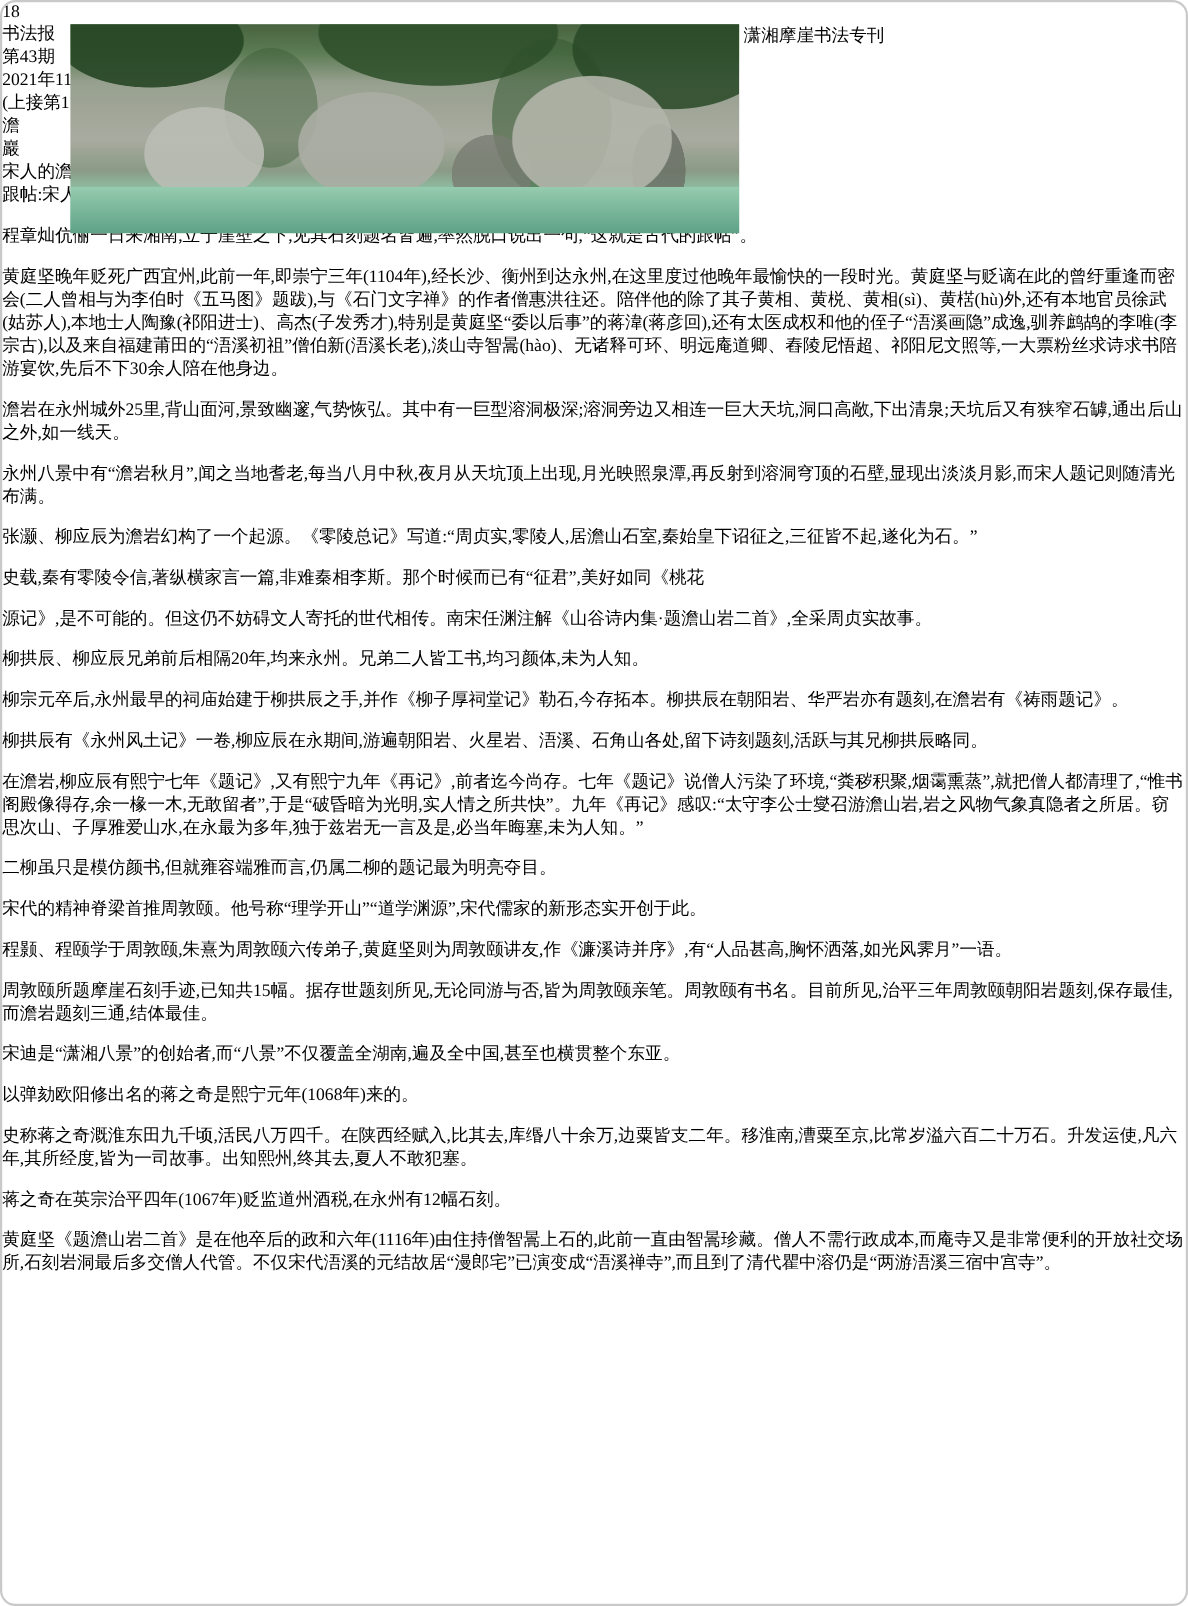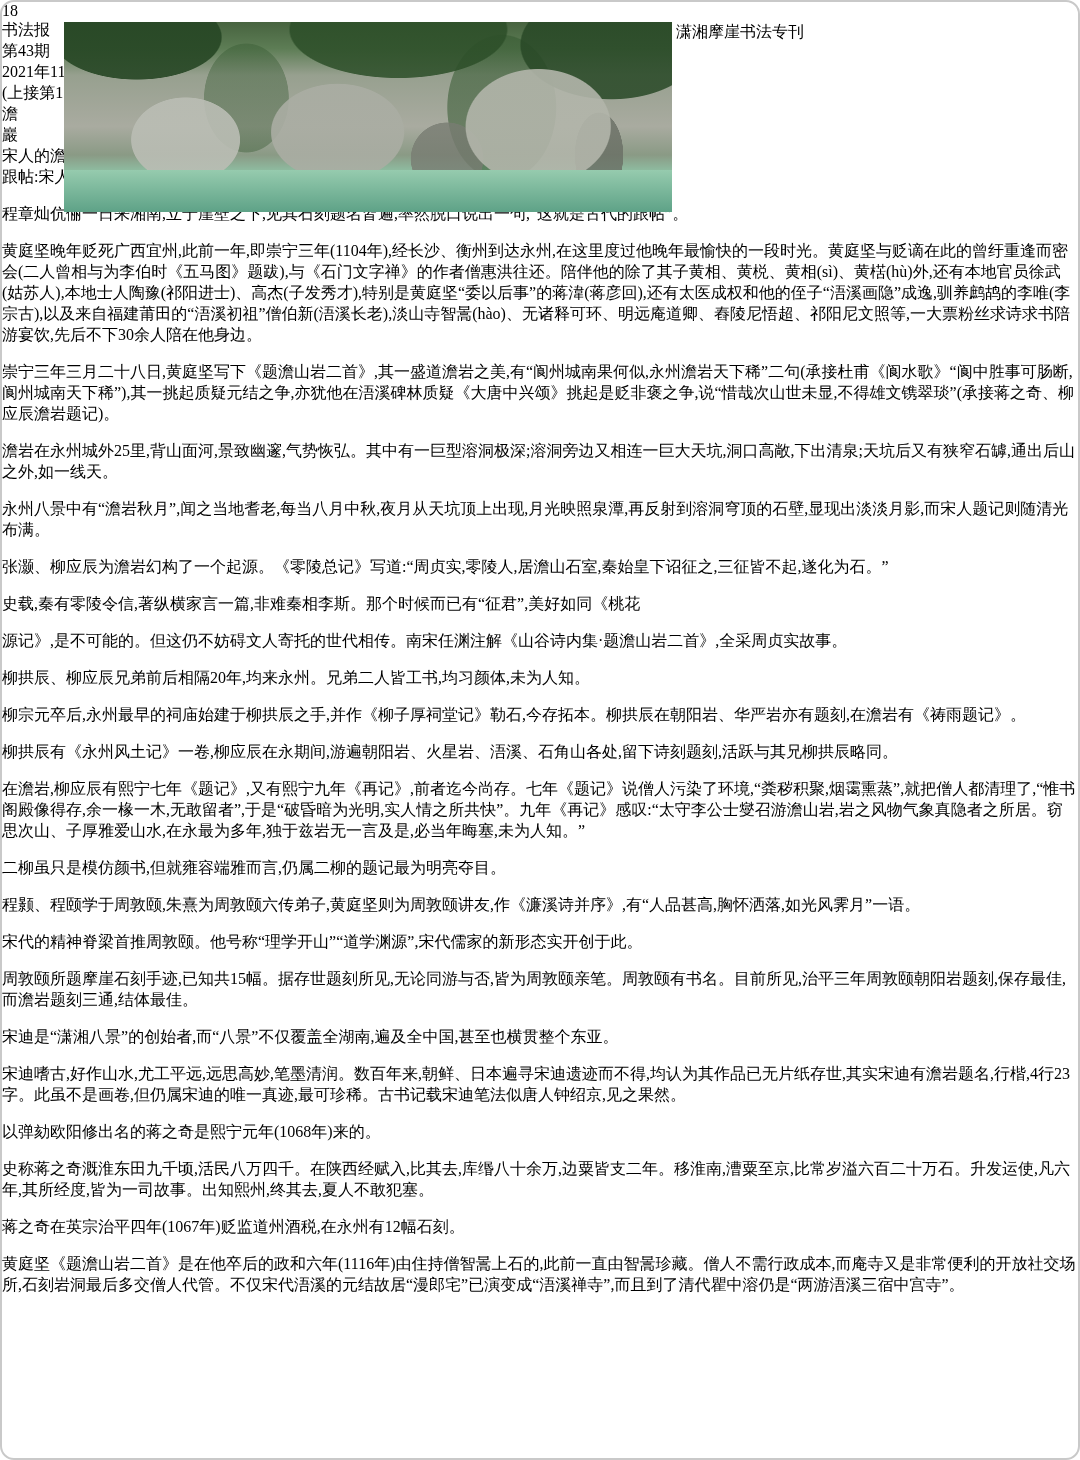--- a/index.html
+++ b/index.html
@@ -115,38 +115,36 @@
     <div class="rub-char">澹</div>
     <div class="rub-char">巖</div>
   </div>
   <div class="vcap">宋人的澹岩榜书</div>
 
   <div class="sec-title">跟帖:宋人的澹岩石刻</div>
 
   <div class="col col-left">
       <p>程章灿伉俪一日来湘南,立于崖壁之下,见其石刻题名皆遍,率然脱口说出一句,“这就是古代的跟帖”。</p>
       <p>黄庭坚晚年贬死广西宜州,此前一年,即崇宁三年(1104年),经长沙、衡州到达永州,在这里度过他晚年最愉快的一段时光。黄庭坚与贬谪在此的曾纡重逢而密会(二人曾相与为李伯时《五马图》题跋),与《石门文字禅》的作者僧惠洪往还。陪伴他的除了其子黄相、黄棁、黄相(sì)、黄楛(hù)外,还有本地官员徐武(姑苏人),本地士人陶豫(祁阳进士)、高杰(子发秀才),特别是黄庭坚“委以后事”的蒋湋(蒋彦回),还有太医成权和他的侄子“浯溪画隐”成逸,驯养鹧鸪的李唯(李宗古),以及来自福建莆田的“浯溪初祖”僧伯新(浯溪长老),淡山寺智暠(hào)、无诸释可环、明远庵道卿、舂陵尼悟超、祁阳尼文照等,一大票粉丝求诗求书陪游宴饮,先后不下30余人陪在他身边。</p>
-      <p>崇宁三年三月二十八日,黄庭坚写下《题澹山岩二首》,其一盛道澹岩之美,有“阆州城南果何似,永州澹岩天下稀”二句(承接杜甫《阆水歌》“阆中胜事可肠断,阆州城南天下稀”),其一挑起质疑元结之争,亦犹他在浯溪碑林质疑《大唐中兴颂》挑起是贬非褒之争,说“惜哉次山世未显,不得雄文镌翠琰”(承接蒋之奇、柳应辰澹岩题记)。</p>
       <p>澹岩在永州城外25里,背山面河,景致幽邃,气势恢弘。其中有一巨型溶洞极深;溶洞旁边又相连一巨大天坑,洞口高敞,下出清泉;天坑后又有狭窄石罅,通出后山之外,如一线天。</p>
       <p>永州八景中有“澹岩秋月”,闻之当地耆老,每当八月中秋,夜月从天坑顶上出现,月光映照泉潭,再反射到溶洞穹顶的石壁,显现出淡淡月影,而宋人题记则随清光布满。</p>
       <p>张灏、柳应辰为澹岩幻构了一个起源。《零陵总记》写道:“周贞实,零陵人,居澹山石室,秦始皇下诏征之,三征皆不起,遂化为石。”</p>
       <p>史载,秦有零陵令信,著纵横家言一篇,非难秦相李斯。那个时候而已有“征君”,美好如同《桃花</p>
     </div>
   <div class="col col-mid">
       <p>源记》,是不可能的。但这仍不妨碍文人寄托的世代相传。南宋任渊注解《山谷诗内集·题澹山岩二首》,全采周贞实故事。</p>
       <p>柳拱辰、柳应辰兄弟前后相隔20年,均来永州。兄弟二人皆工书,均习颜体,未为人知。</p>
       <p>柳宗元卒后,永州最早的祠庙始建于柳拱辰之手,并作《柳子厚祠堂记》勒石,今存拓本。柳拱辰在朝阳岩、华严岩亦有题刻,在澹岩有《祷雨题记》。</p>
       <p>柳拱辰有《永州风土记》一卷,柳应辰在永期间,游遍朝阳岩、火星岩、浯溪、石角山各处,留下诗刻题刻,活跃与其兄柳拱辰略同。</p>
       <p>在澹岩,柳应辰有熙宁七年《题记》,又有熙宁九年《再记》,前者迄今尚存。七年《题记》说僧人污染了环境,“粪秽积聚,烟霭熏蒸”,就把僧人都清理了,“惟书阁殿像得存,余一椽一木,无敢留者”,于是“破昏暗为光明,实人情之所共快”。九年《再记》感叹:“太守李公士燮召游澹山岩,岩之风物气象真隐者之所居。窃思次山、子厚雅爱山水,在永最为多年,独于兹岩无一言及是,必当年晦塞,未为人知。”</p>
       <p>二柳虽只是模仿颜书,但就雍容端雅而言,仍属二柳的题记最为明亮夺目。</p>
+      <p>宋代的精神脊梁首推周敦颐。他号称“理学开山”“道学渊源”,宋代儒家的新形态实开创于此。</p>
       <p>程颢、程颐学于周敦颐,朱熹为周敦颐六传弟子,黄庭坚则为周敦颐讲友,作《濂溪诗并序》,有“人品甚高,胸怀洒落,如光风霁月”一语。</p>
-      <p>宋代的精神脊梁首推周敦颐。他号称“理学开山”“道学渊源”,宋代儒家的新形态实开创于此。</p>
       <p>周敦颐所题摩崖石刻手迹,已知共15幅。据存世题刻所见,无论同游与否,皆为周敦颐亲笔。周敦颐有书名。目前所见,治平三年周敦颐朝阳岩题刻,保存最佳,而澹岩题刻三通,结体最佳。</p>
       <p>宋迪是“潇湘八景”的创始者,而“八景”不仅覆盖全湖南,遍及全中国,甚至也横贯整个东亚。</p>
-      <p>宋迪嗜古,好作山水,尤工平远,远思高妙,笔墨清润。数百年来,朝鲜、日本遍寻宋迪遗迹而不得,均认为其作品已无片纸存世,其实宋迪有澹岩题名,行楷,4行23字。此虽不是画卷,但仍属宋迪的唯一真迹,最可珍稀。古书记载宋迪笔法似唐人钟绍京,见之果然。</p>
       <p>以弹劾欧阳修出名的蒋之奇是熙宁元年(1068年)来的。</p>
       <p>史称蒋之奇溉淮东田九千顷,活民八万四千。在陕西经赋入,比其去,库缗八十余万,边粟皆支二年。移淮南,漕粟至京,比常岁溢六百二十万石。升发运使,凡六年,其所经度,皆为一司故事。出知熙州,终其去,夏人不敢犯塞。</p>
       <p>蒋之奇在英宗治平四年(1067年)贬监道州酒税,在永州有12幅石刻。</p>
       <p>黄庭坚《题澹山岩二首》是在他卒后的政和六年(1116年)由住持僧智暠上石的,此前一直由智暠珍藏。僧人不需行政成本,而庵寺又是非常便利的开放社交场所,石刻岩洞最后多交僧人代管。不仅宋代浯溪的元结故居“漫郎宅”已演变成“浯溪禅寺”,而且到了清代瞿中溶仍是“两游浯溪三宿中宫寺”。</p>
     </div>
 
   <div class="divider div1"></div>
   <div class="divider div2"></div>
   <div class="bottom-rule"></div>
 

